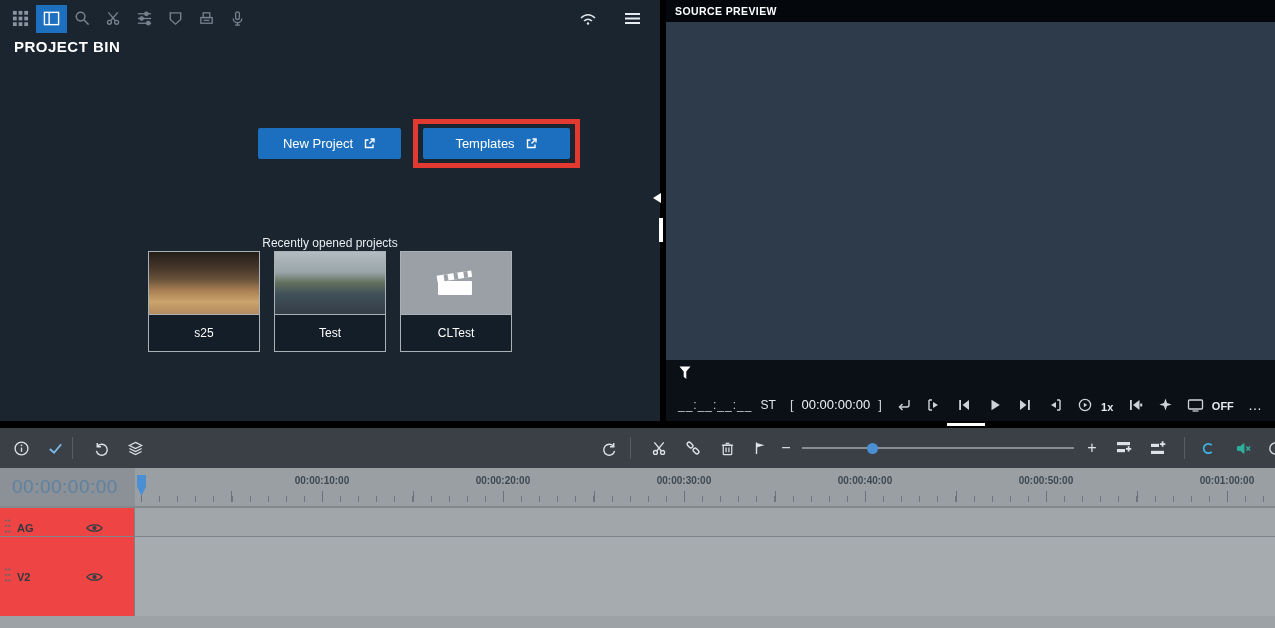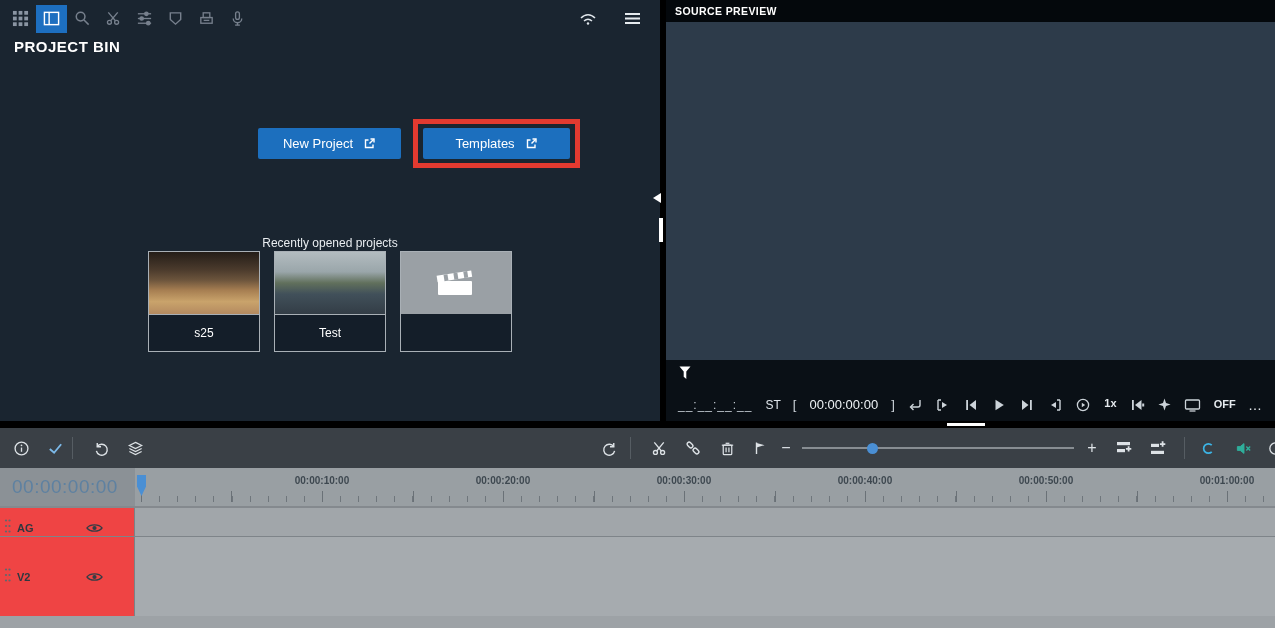--- a/index.html
+++ b/index.html
@@ -31,21 +31,21 @@
   .splitter-arrow { position:absolute; left:653px; top:193px; width:0; height:0; border-top:5px solid transparent; border-bottom:5px solid transparent; border-right:8px solid #fff; cursor:pointer; }
   .splitter-bar { position:absolute; left:659px; top:218px; width:4px; height:24px; background:#fff; cursor:pointer; }
 
   
   .source-preview { position:absolute; left:666px; top:0; width:609px; height:421px; background:#0a1016; }
   .sp-header { height:22px; background:#04080c; display:flex; align-items:center; padding:0 9px; color:#fff; font-size:10.5px; font-weight:bold; letter-spacing:.4px; }
   .sp-view { height:338px; background:#2d3b4a; }
   .sp-scrub { height:28px; position:relative; background:#0a1016; }
   .funnel { position:absolute; left:13px; top:6px; }
   .sp-controls { height:33px; display:flex; align-items:center; justify-content:space-between; padding:0 12px; color:#ccd3d9; font-size:12px; background:#0a1016; }
-  .grp { display:flex; align-items:flex-start; gap:13px; }
+  .grp { display:flex; align-items:flex-end; gap:8px; }
   .ph-tc { color:#c3cbd2; letter-spacing:1px; }
   .st-label { color:#dfe5ea; font-size:12px; }
   .tc-main { font-size:13px; color:#eef2f5; }
   .bracket { color:#cdd4da; font-size:13px; }
   .ctl-icon { display:flex; align-items:center; justify-content:center; cursor:pointer; }
   .speed-label, .off-label { color:#e5eaee; font-size:11px; font-weight:bold; }
   .more-label { color:#e5eaee; font-size:14px; letter-spacing:1px; cursor:pointer; }
   .white-tick { position:absolute; left:947px; top:423px; width:38px; height:3px; background:#fff; }
 
   
@@ -204,20 +204,21 @@
           <svg width="42" height="32" viewBox="0 0 42 32">
               <rect x="3" y="14" width="34" height="14" rx="1" fill="#fff"></rect>
               <g transform="rotate(-9 20 10)">
                 <rect x="2" y="6" width="35" height="6.5" fill="#fff"></rect>
                 <rect x="9" y="6" width="4" height="6.5" fill="#9aa0a5"></rect>
                 <rect x="19" y="6" width="4" height="6.5" fill="#9aa0a5"></rect>
                 <rect x="29" y="6" width="4" height="6.5" fill="#9aa0a5"></rect>
               </g>
             </svg>
         </div>
+        <div class="card-label">CLTest</div>
       </div>
     </div>
   </div>
 
   <div class="splitter-arrow"></div>
   <div class="splitter-bar"></div>
 
   <div class="source-preview">
     <div class="sp-header">
       <span>SOURCE PREVIEW</span>

